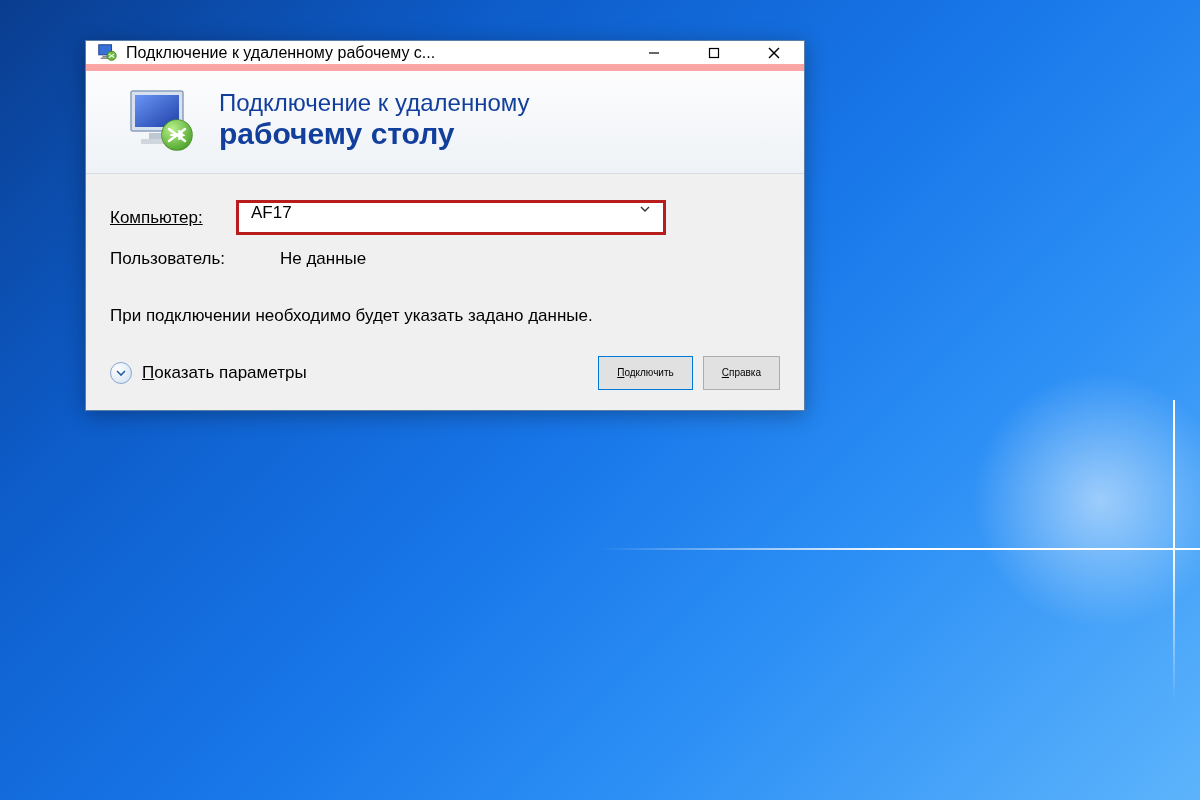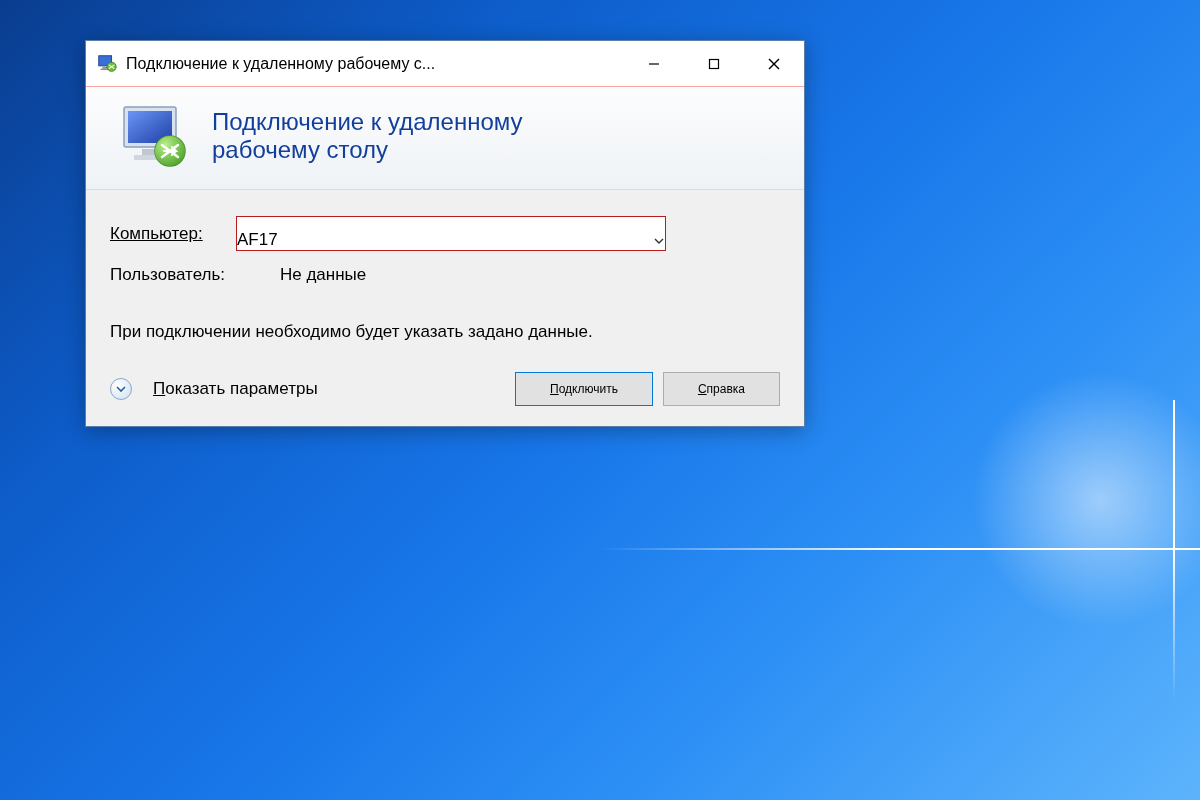--- a/index.html
+++ b/index.html
@@ -38,25 +38,25 @@
 .window {
   position: absolute;
   left: 85px;
   top: 40px;
   width: 720px;
   background: #fff;
   border: 1px solid #5a7fa8;
   box-shadow: 0 4px 20px rgba(0,0,0,0.3);
 }
 .titlebar {
-  height: 46px;
+  height: 30px;
   display: flex;
   align-items: center;
   background: #fff;
-  border-bottom: 1px solid #fca5a5;
+  border-bottom: 7px solid #fca5a5;
 }
 .titlebar-icon {
   width: 22px;
   height: 22px;
   margin: 0 8px 0 10px;
   position: relative;
 }
 .titlebar-icon svg { width: 100%; height: 100%; }
 .titlebar-text {
   flex: 1;
@@ -69,54 +69,54 @@
   display: flex;
   align-items: center;
   justify-content: center;
   font-size: 14px;
   color: #000;
 }
 .win-btn.close-b { width: 60px; }
 .header-banner {
   background: linear-gradient(180deg, #fdfdfe, #eef2f6);
   border-bottom: 1px solid #d8dde3;
-  padding: 14px 20px 18px 28px;
+  padding: 14px 20px 18px 35px;
   display: flex;
   align-items: center;
   gap: 18px;
 }
 .rdp-icon { width: 80px; height: 70px; position: relative; }
 .banner-text { color: #133f9c; }
 .banner-line1 { font-size: 24px; font-weight: 400; }
-.banner-line2 { font-size: 24px; font-weight: 400; }
+.banner-line2 { font-size: 30px; font-weight: 700; }
 .body-area {
   background: #f0f0f0;
   padding: 26px 24px 20px 24px;
 }
 .field-row {
   display: flex;
   align-items: center;
   margin-bottom: 14px;
 }
 .field-label {
   width: 126px;
   font-size: 17px;
   color: #000;
   text-decoration: underline;
 }
 .underline { text-decoration: underline; }
 .combo {
   flex: 1;
   max-width: 430px;
   height: 35px;
-  border: 1px solid #b91c1c;
+  border: 3px solid #b91c1c;
   background: #fff;
   display: flex;
-  align-items: flex-end;
-  padding: 0 0;
+  align-items: flex-start;
+  padding: 0 12px;
   font-size: 17px;
   position: relative;
 }
 .combo input {
   border: none;
   outline: none;
   font-size: 17px;
   font-family: inherit;
   flex: 1;
   background: transparent;
@@ -128,42 +128,42 @@
 .user-row { display: flex; font-size: 17px; color: #000; margin-bottom: 35px; }
 .user-row .ulabel { width: 170px; }
 .info-text { font-size: 17px; color: #000; line-height: 1.4; margin-bottom: 28px; }
 .footer-row {
   display: flex;
   align-items: center;
 }
 .show-params {
   display: flex;
   align-items: center;
-  gap: 21px;
+  gap: 10px;
   font-size: 17px;
   color: #000;
   flex: 1;
 }
 .expand-icon {
   width: 22px;
   height: 22px;
   border: 1px solid #8aa8cc;
   border-radius: 50%;
   background: radial-gradient(circle at 30% 30%, #fff, #cfe0f2);
   display: flex;
   align-items: center;
   justify-content: center;
 }
 .expand-icon svg { width: 10px; height: 10px; }
 .btn {
   height: 34px;
-  padding: 0 34px;
+  padding: 0 18px;
   background: #e1e1e1;
   border: 1px solid #adadad;
-  font-size: 12px;
+  font-size: 10px;
   font-family: inherit;
   margin-left: 10px;
   cursor: pointer;
   text-align: right;
 }
 .btn.primary { border: 1px solid #0078d7; background: #e1e1e1; }
 </style>
 </head>
 <body>
 

